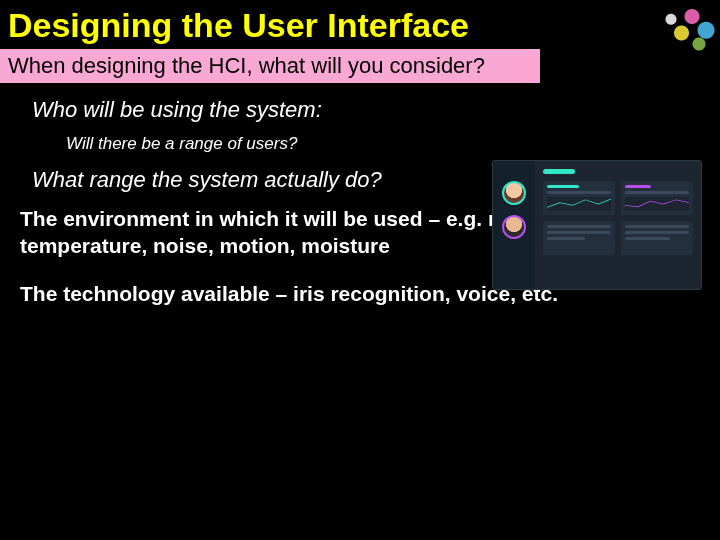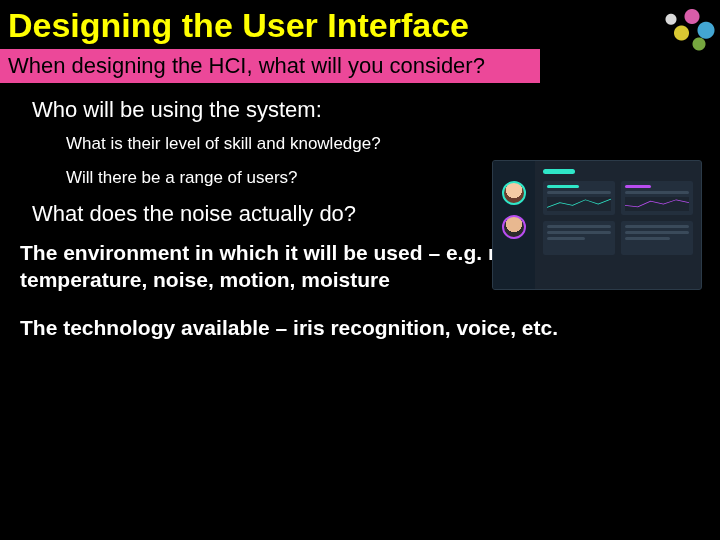--- a/index.html
+++ b/index.html
@@ -12,39 +12,40 @@
     overflow: hidden;
     position: relative;
   }
   .title {
     color: #ffff00;
     font-size: 34px;
     font-weight: bold;
     padding: 6px 0 4px 8px;
   }
   .subtitle-bar {
-    background: #ec4899;
+    background: #f9a8d4;
     color: #000;
     font-size: 22px;
     padding: 4px 8px;
     width: 540px;
     position: relative;
   }
   .subtitle-bar::before,
   .subtitle-bar::after {
     content: "";
     position: absolute;
     left: 0; right: 0;
     height: 2px;
     background: #000;
   }
   .subtitle-bar::before { top: -2px; }
   .subtitle-bar::after { bottom: -2px; }
   .content {
     padding: 10px 14px 0 14px;
+    font-style: italic;
   }
   .heading {
     color: #fff;
     font-size: 22px;
     padding: 4px 0 6px 18px;
   }
   .sub-item {
     color: #fff;
     font-size: 17px;
     padding: 5px 0 9px 52px;
@@ -133,24 +134,23 @@
 <body>
 
 <div class="corner-splash"></div>
 
 <div class="title">Designing the User Interface</div>
 
 <div class="subtitle-bar">When designing the HCI, what will you consider?</div>
 
 <div class="content">
   <div class="heading">Who will be using the system:</div>
-  <div class="sub-item">What is their level of skill and knowledge?</div>
   <div class="sub-item">Will there be a range of users?</div>
 
-  <div class="heading">What does the noise actually do?</div>
+  <div class="heading">What range the system actually do?</div>
 </div>
 
 <div class="body-text">The environment in which it will be used – e.g. military use, temperature, noise, motion, moisture</div>
 <div class="body-text">The technology available – iris recognition, voice, etc.</div>
 
 <div class="dashboard">
   <div class="db-side">
     <div class="avatar a1"></div>
     <div class="avatar a2"></div>
   </div>

